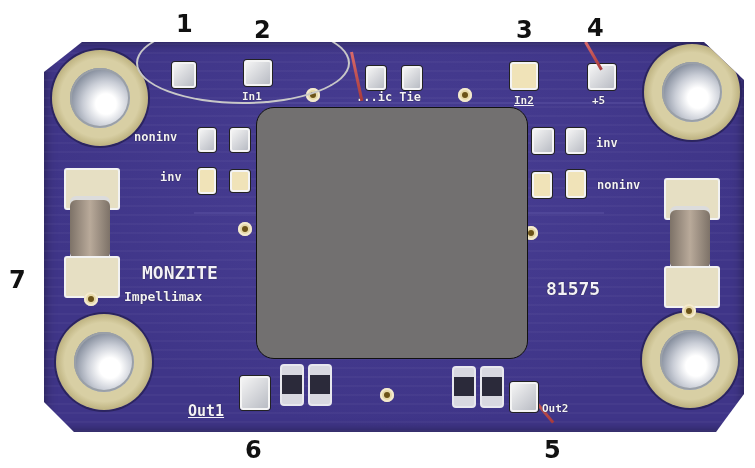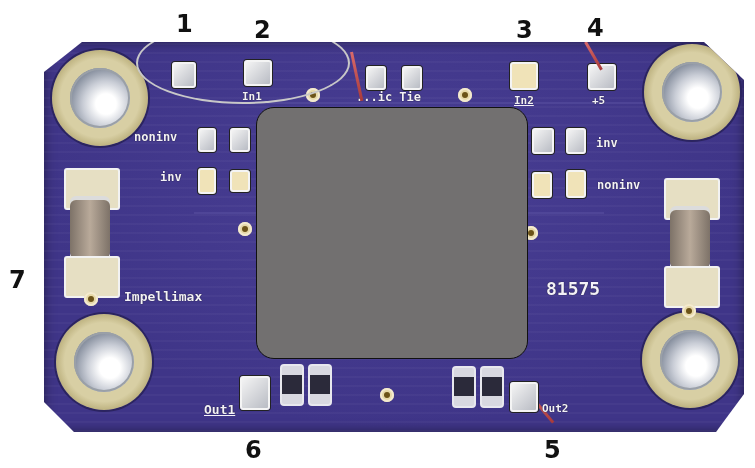--- a/index.html
+++ b/index.html
@@ -104,24 +104,25 @@
     <div class="cap" style="top:88px;"></div>
   </div>
   <div class="via" style="left:40px;top:250px;"></div>
   <div class="res" style="left:620px;top:136px;">
     <div class="cap" style="top:0;"></div>
     <div class="body"></div>
     <div class="cap" style="top:88px;"></div>
   </div>
   <div class="via" style="left:638px;top:262px;"></div>
 
+  <div class="silk" style="left:98px;top:220px;font-size:18px;">MONZITE</div>
   <div class="silk" style="left:80px;top:247px;font-size:13px;">Impellimax</div>
   <div class="silk" style="left:502px;top:236px;font-size:18px;">81575</div>
 
-  <div class="silk" style="left:160px;top:360px;font-size:13px;text-decoration:underline;">Out1</div>
+  <div class="silk" style="left:144px;top:360px;font-size:15px;text-decoration:underline;">Out1</div>
   <div class="pad silver" style="left:196px;top:334px;width:26px;height:30px;"></div>
   <div class="smd" style="left:236px;top:322px;"></div>
   <div class="smd" style="left:264px;top:322px;"></div>
   <div class="via" style="left:336px;top:346px;"></div>
   <div class="smd" style="left:408px;top:324px;"></div>
   <div class="smd" style="left:436px;top:324px;"></div>
   <div class="pad silver" style="left:466px;top:340px;width:24px;height:26px;"></div>
   <div class="silk" style="left:498px;top:360px;font-size:11px;">Out2</div>
 </div>
 

